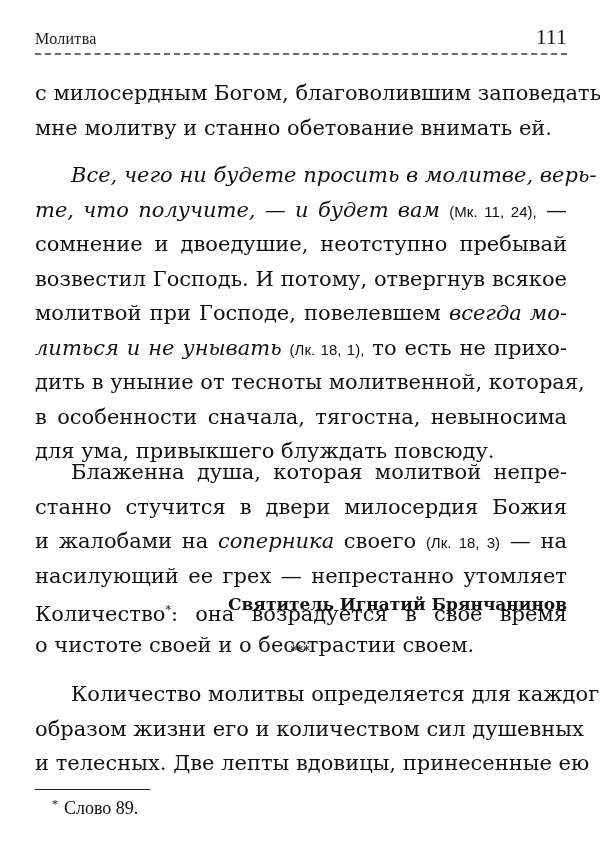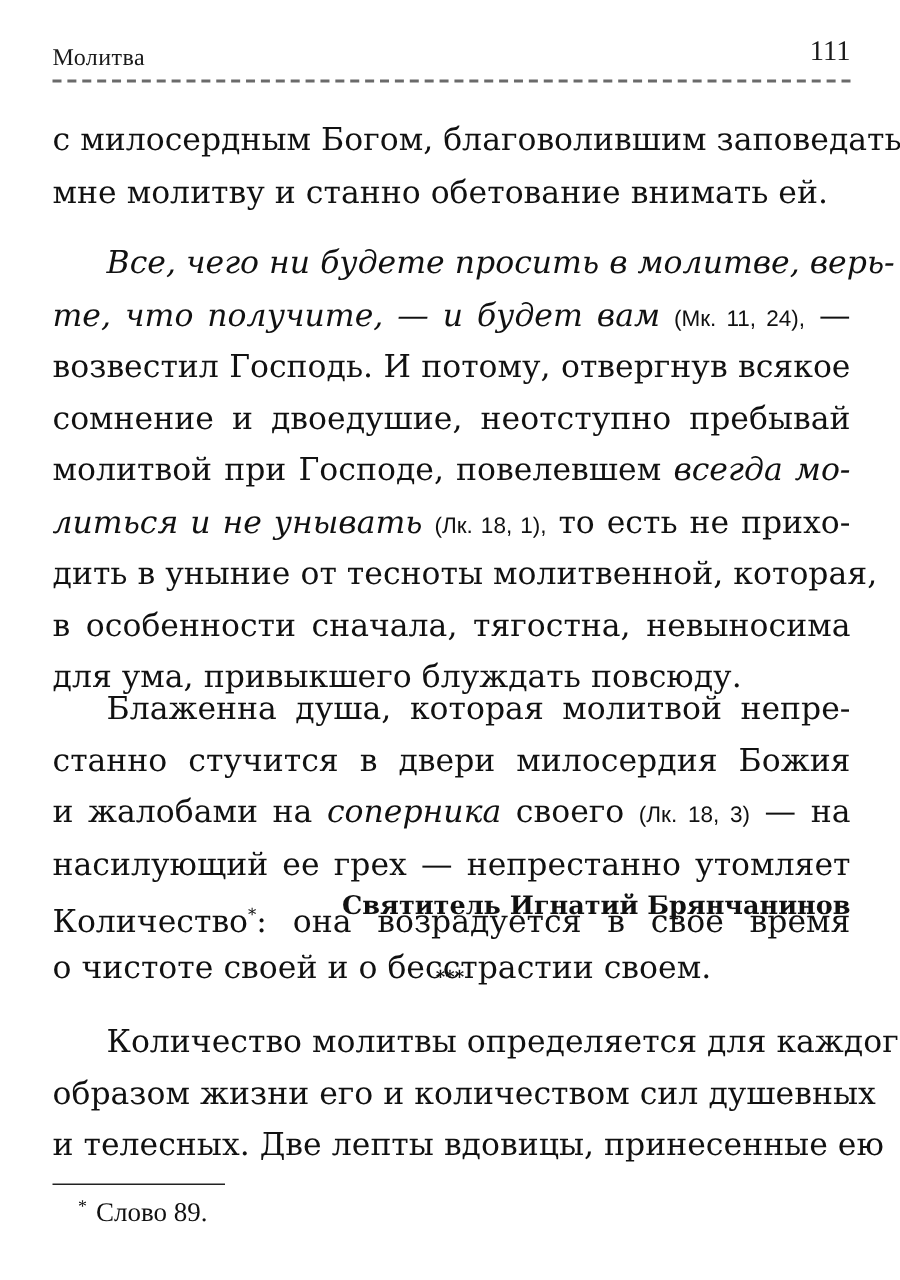--- a/index.html
+++ b/index.html
@@ -29,21 +29,21 @@
       font-family: "Liberation Serif", serif;
       font-size: 16px;
       letter-spacing: 0.3px;
       color: #1a1a1a;
     }
     .rh-page {
       position: absolute;
       right: 0;
       top: 0;
       font-family: "Liberation Serif", serif;
-      font-size: 19px;
+      font-size: 22px;
       color: #1a1a1a;
     }
     .rh-rule {
       position: absolute;
       left: 35px;
       top: 53px;
       width: 532px;
       height: 0;
       border-top: 2px dashed #6a6a6a;
     }
@@ -133,22 +133,22 @@
 
 <div class="text-block" style="top:158px;">
   <span class="line indent">
     <span class="it">Все, чего ни будете просить в молитве, верь-</span>
   </span>
   <span class="line">
     <span class="it">те, что получите, — и будет вам</span>
     <span class="ref">(Мк. 11, 24),</span>
     <span>—</span>
   </span>
+  <span class="line">сомнение и двоедушие, неотступно пребывай</span>
   <span class="line">возвестил Господь. И потому, отвергнув всякое</span>
-  <span class="line">сомнение и двоедушие, неотступно пребывай</span>
   <span class="line">
     <span>молитвой при Господе, повелевшем</span>
     <span class="it">всегда мо-</span>
   </span>
   <span class="line">
     <span class="it">литься и не унывать</span>
     <span class="ref">(Лк. 18, 1),</span>
     <span>то есть не прихо-</span>
   </span>
   <span class="line">дить в уныние от тесноты молитвенной, которая,</span>

